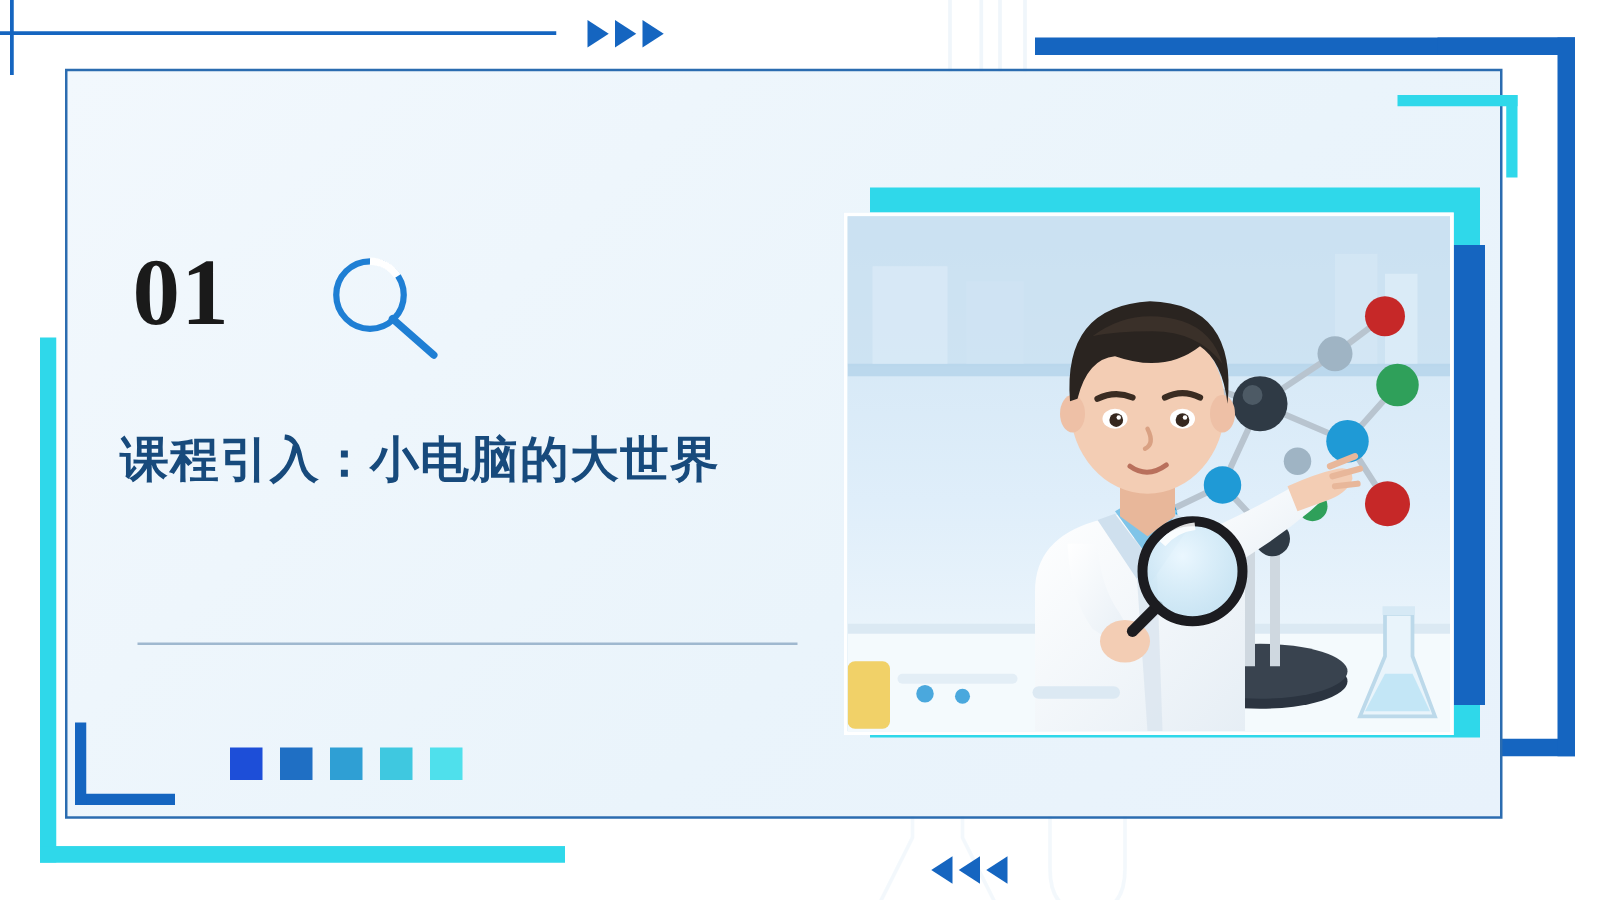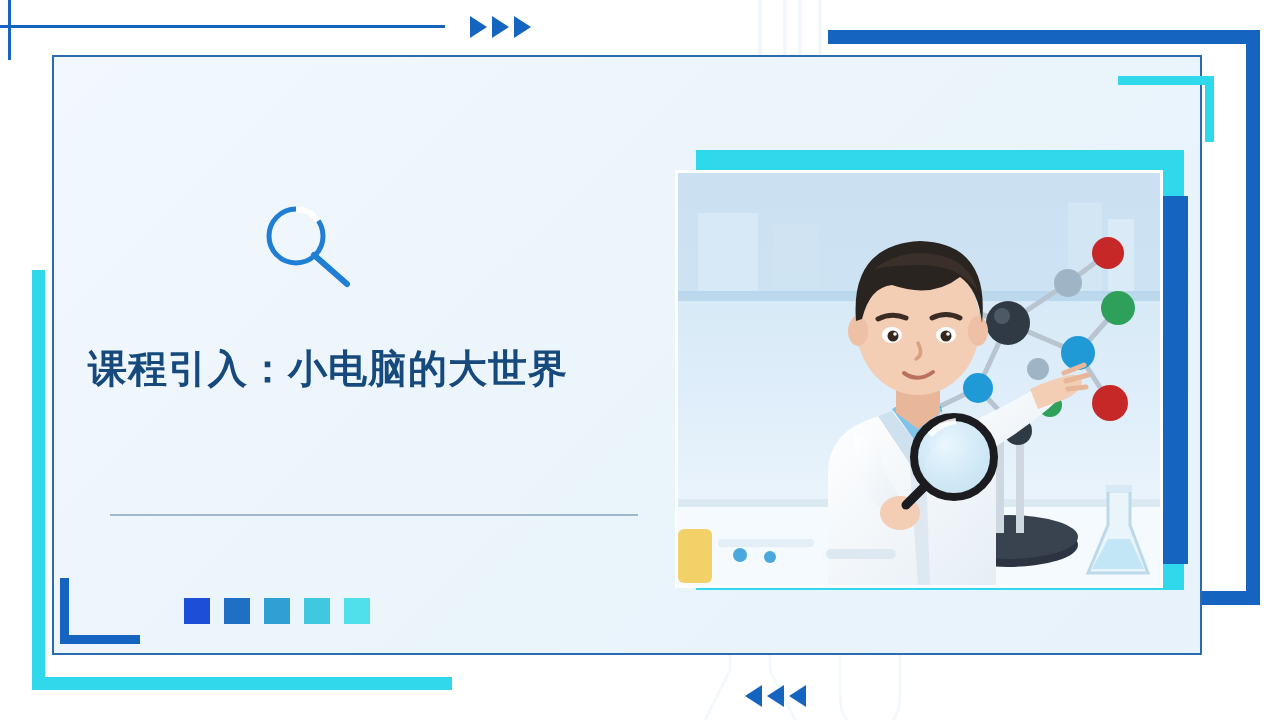--- a/index.html
+++ b/index.html
@@ -152,21 +152,21 @@
   .mag-icon {
     position: absolute;
     left: 254px;
     top: 200px;
     width: 110px;
     height: 92px;
   }
 
   .title {
     position: absolute;
-    left: 88px;
+    left: 96px;
     top: 340px;
     width: 560px;
     font-family: "Liberation Serif", serif;
     font-size: 39px;
     font-weight: 700;
     color: #174a7c;
     line-height: 1.48;
     letter-spacing: 1px;
   }
 
@@ -284,20 +284,21 @@
   <div class="tr-square"></div>
   <div class="tr-square-fill"></div>
 
   <div class="cyan-frame"></div>
   <div class="cyan-frame-bottom"></div>
 
   <div class="panel"></div>
   <div class="corner-tr"></div>
   <div class="corner-bl"></div>
 
+  <div class="num">01</div>
 
   <svg class="mag-icon" viewBox="0 0 110 92">
     <circle cx="42" cy="36" r="27" fill="none" stroke="#1f7fd4" stroke-width="5"></circle>
     <path d="M42 9 a27 27 0 0 1 22 12" fill="none" stroke="#ffffff" stroke-width="6"></path>
     <line x1="60" y1="55" x2="93" y2="84" stroke="#1f7fd4" stroke-width="6" stroke-linecap="round"></line>
   </svg>
 
   <div class="title">课程引入：小电脑的大世界</div>
 
   <div class="divider"></div>

